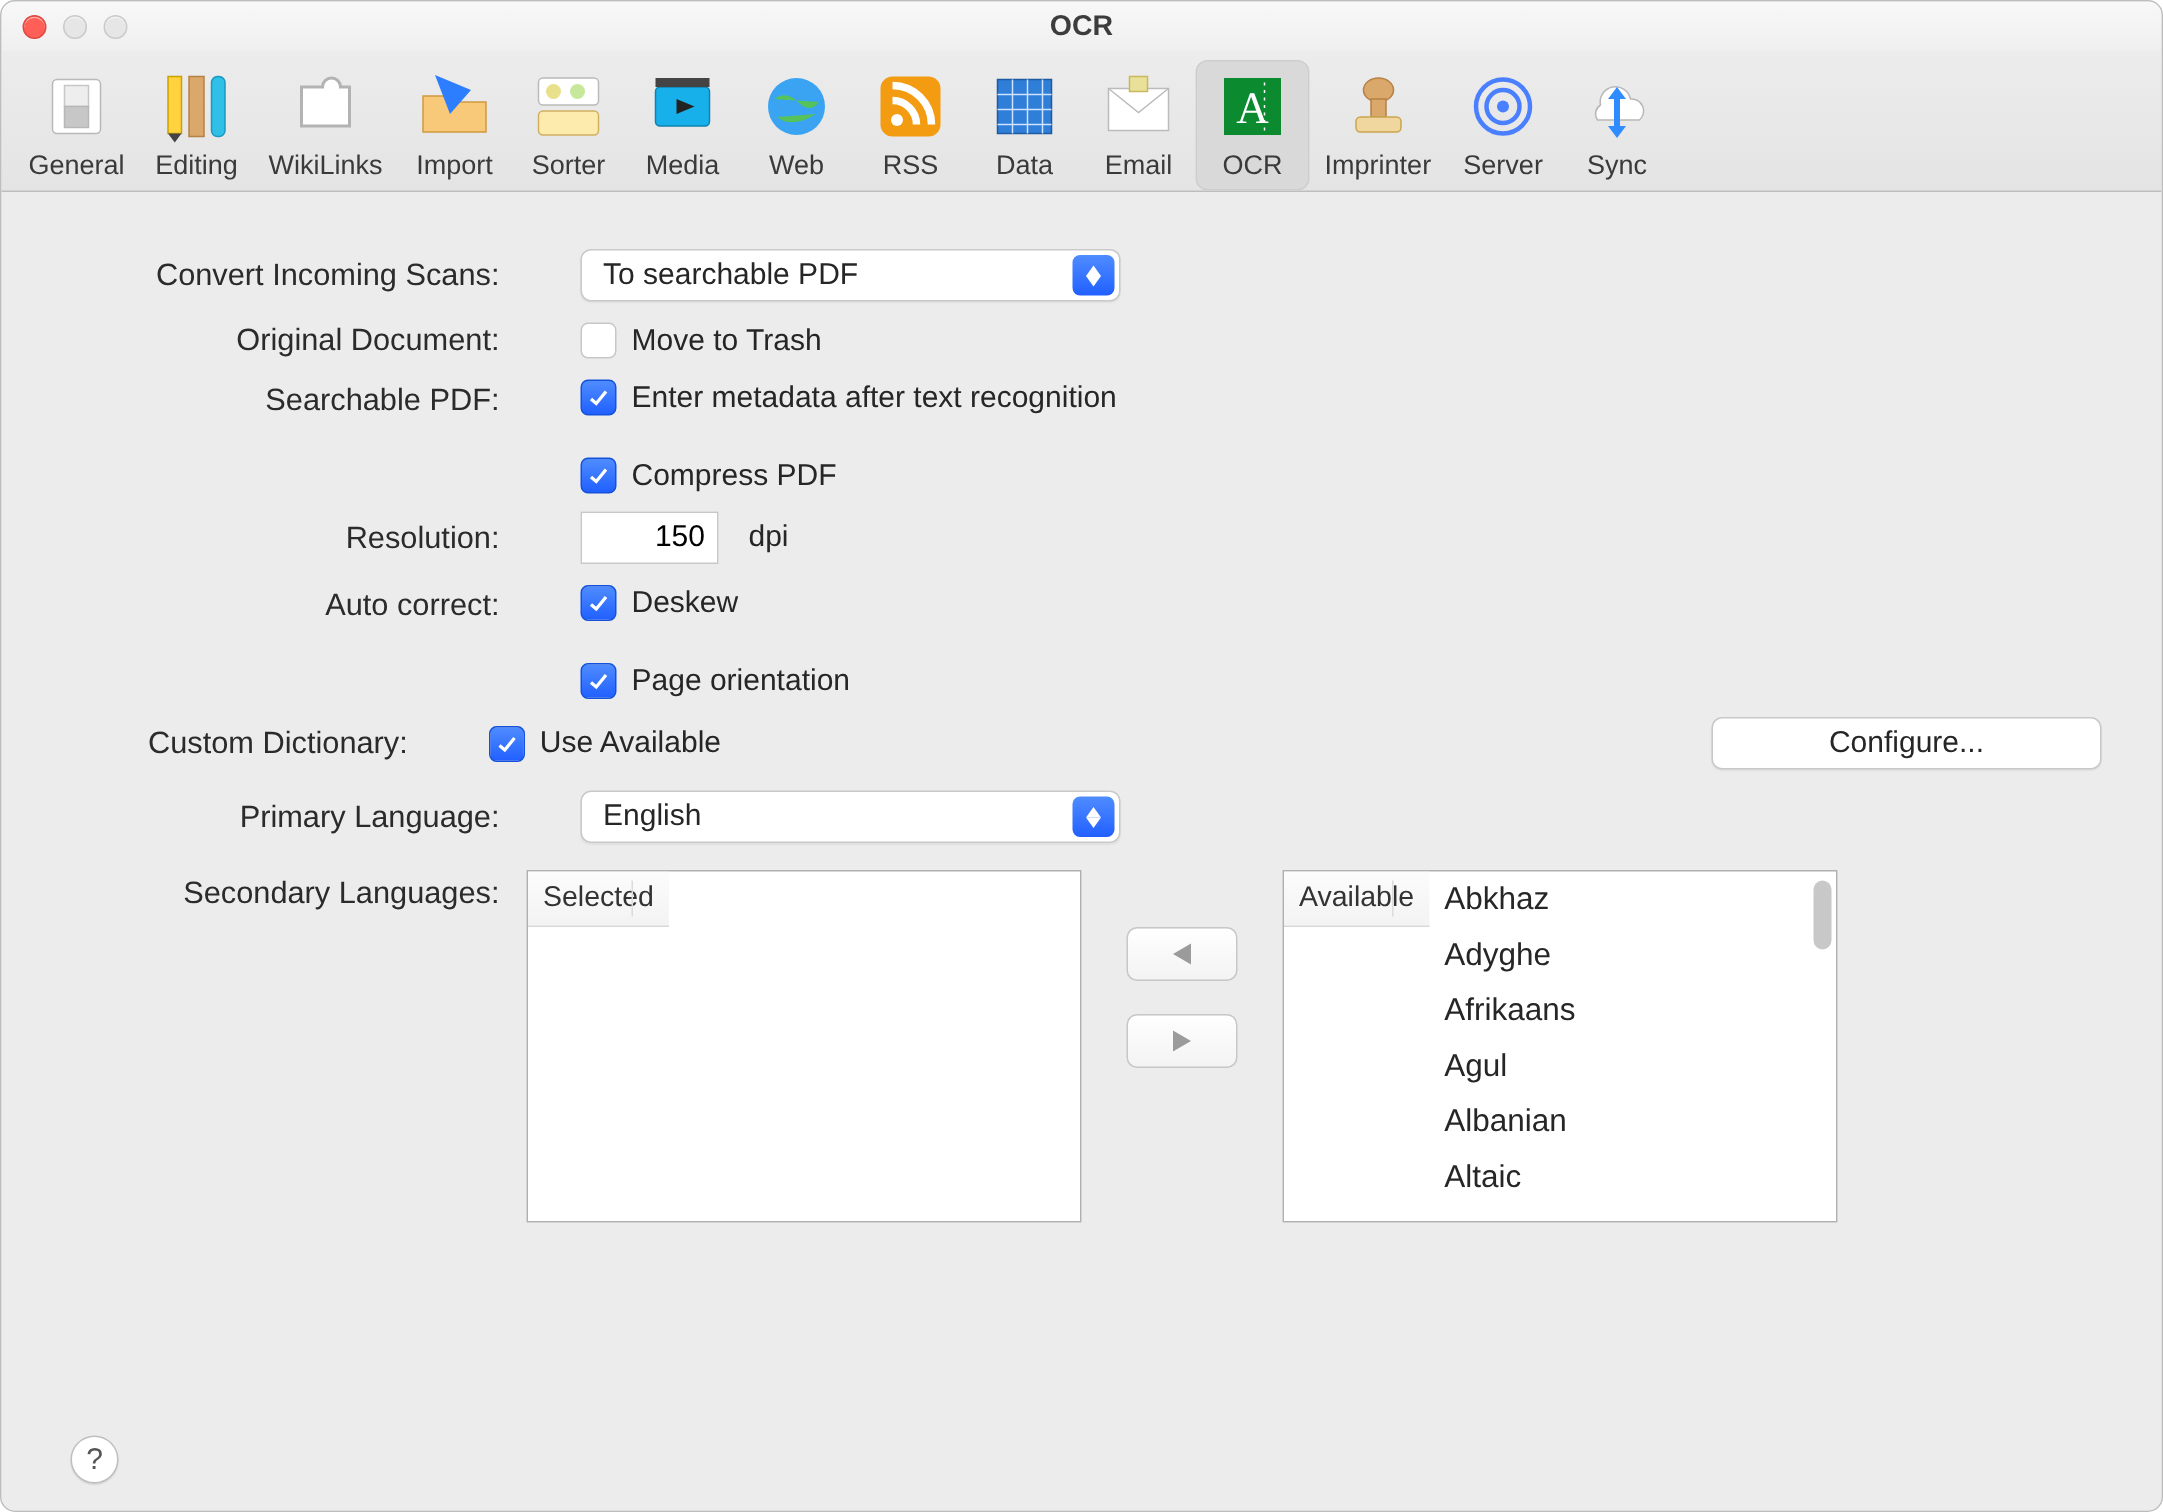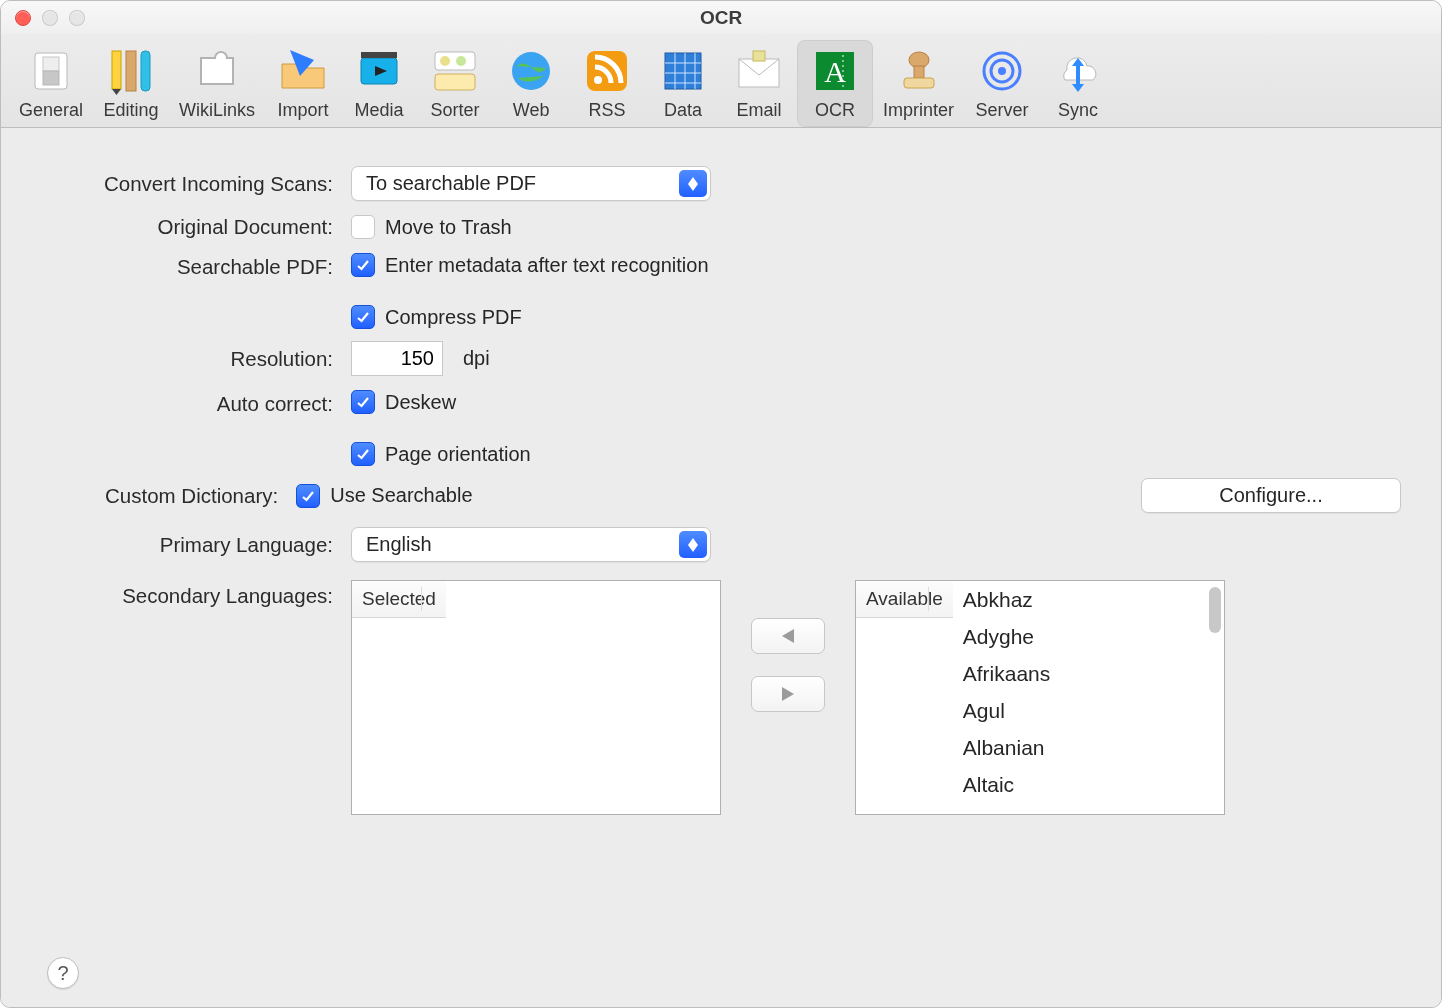--- a/index.html
+++ b/index.html
@@ -17,21 +17,21 @@
   .tbitem { display:flex; flex-direction:column; align-items:center; justify-content:flex-end; padding:6px 10px 6px 10px; border-radius:8px; cursor:default; user-select:none; }
   .tbitem .ticon { width:56px; height:50px; display:flex; align-items:center; justify-content:center; }
   .tbitem .tlabel { font-size:18px; margin-top:4px; color:#3a3a3a; }
   .tbitem.active { background:#d9d9d9; box-shadow:inset 0 0 0 1px rgba(0,0,0,.05); }
   .toolbar-spacer { flex:1; }
   
   .content { flex:1; background:#ececec; padding:38px 40px 0 40px; position:relative; }
   .row { display:flex; align-items:center; margin-bottom:12px; }
   .row.tall { margin-bottom:14px; }
   .lab { width:310px; text-align:right; padding-right:18px; font-size:20.5px; color:#2b2b2b; }
-  .field { display:flex; align-items:center; gap:12px; }
+  .field { display:flex; align-items:center; gap:12px;margin-left:36px; }
   
   .popup { position:relative; width:360px; height:35px; background:#fff; border:1px solid #c9c9c9; border-radius:7px; display:flex; align-items:center; padding:0 42px 0 14px; box-shadow:0 1px 1px rgba(0,0,0,.05); }
   .popup .arrows { position:absolute; right:3px; top:3px; bottom:3px; width:28px; border-radius:5px; background:linear-gradient(#4f8cff,#2160ff); display:flex; flex-direction:column; align-items:center; justify-content:center; gap:0; }
   .popup .arrows svg { display:block; }
   
   .cb { position:relative; width:24px; height:24px; border-radius:5px; background:linear-gradient(#4f8cff,#2160ff); border:1px solid #1452dd; display:flex; align-items:center; justify-content:center; }
   .cb svg { stroke:#fff; }
   .cb.empty { background:#fff; border:1px solid #c7c7c7; }
   .cbrow { display:flex; align-items:center; gap:10px; }
   .cbrow + .cbrow { margin-top:16px; }
@@ -109,38 +109,38 @@
             <path d="M4 16 h16 l4 4 h22 v20 h-42 z" fill="#f7c978" stroke="#cf9a3f"></path>
             <path d="M12 2 l24 10 -14 16 z" fill="#2d7dff"></path>
           </svg>
       </div>
       <div class="tlabel">Import</div>
     </div>
 
     <div class="tbitem">
       <div class="ticon">
         <svg width="48" height="46">
-            <rect x="6" y="10" width="36" height="26" rx="3" fill="#18b0ea" stroke="#0c83b0"></rect>
-            <polygon points="20,18 32,23 20,28" fill="#222"></polygon>
-            <rect x="6" y="4" width="36" height="6" fill="#444"></rect>
-          </svg>
-      </div>
-      <div class="tlabel">Media</div>
-    </div>
-
-    <div class="tbitem">
-      <div class="ticon">
-        <svg width="48" height="46">
             <rect x="4" y="4" width="40" height="18" rx="3" fill="#fff" stroke="#bbb"></rect>
             <circle cx="14" cy="13" r="5" fill="#e8e08a"></circle>
             <circle cx="30" cy="13" r="5" fill="#c7e89a"></circle>
             <rect x="4" y="26" width="40" height="16" rx="3" fill="#fdebae" stroke="#d0b060"></rect>
           </svg>
       </div>
       <div class="tlabel">Sorter</div>
+    </div>
+
+    <div class="tbitem">
+      <div class="ticon">
+        <svg width="48" height="46">
+            <rect x="6" y="10" width="36" height="26" rx="3" fill="#18b0ea" stroke="#0c83b0"></rect>
+            <polygon points="20,18 32,23 20,28" fill="#222"></polygon>
+            <rect x="6" y="4" width="36" height="6" fill="#444"></rect>
+          </svg>
+      </div>
+      <div class="tlabel">Media</div>
     </div>
 
 
     <div class="tbitem">
       <div class="ticon">
         <svg width="46" height="46">
             <circle cx="23" cy="23" r="19" fill="#3aa3f2"></circle>
             <path d="M8 18 q8 -6 16 2 q8 8 14 0" fill="#56c35a"></path>
             <path d="M10 30 q10 8 26 -2" fill="#56c35a"></path>
           </svg>
@@ -318,21 +318,21 @@
 
     <div class="row tall" style="margin-top:10px;">
       <div class="lab">Custom Dictionary:</div>
       <div class="field" style="gap:0; width:100%;">
         <div class="cbrow" style="margin-right:auto;">
           <div class="cb">
             <svg width="14" height="14" viewBox="0 0 14 14">
                 <polyline points="2,8 5.5,11 12,3" fill="none" stroke-width="2.2"></polyline>
               </svg>
           </div>
-          <span>Use Searchable</span>
+          <span>Use Available</span>
         </div>
         <div class="btn" style="margin-left:120px;">
           <span>Configure...</span>
         </div>
       </div>
     </div>
 
     <div class="row tall" style="margin-top:12px;">
       <div class="lab">Primary Language:</div>
       <div class="field">

